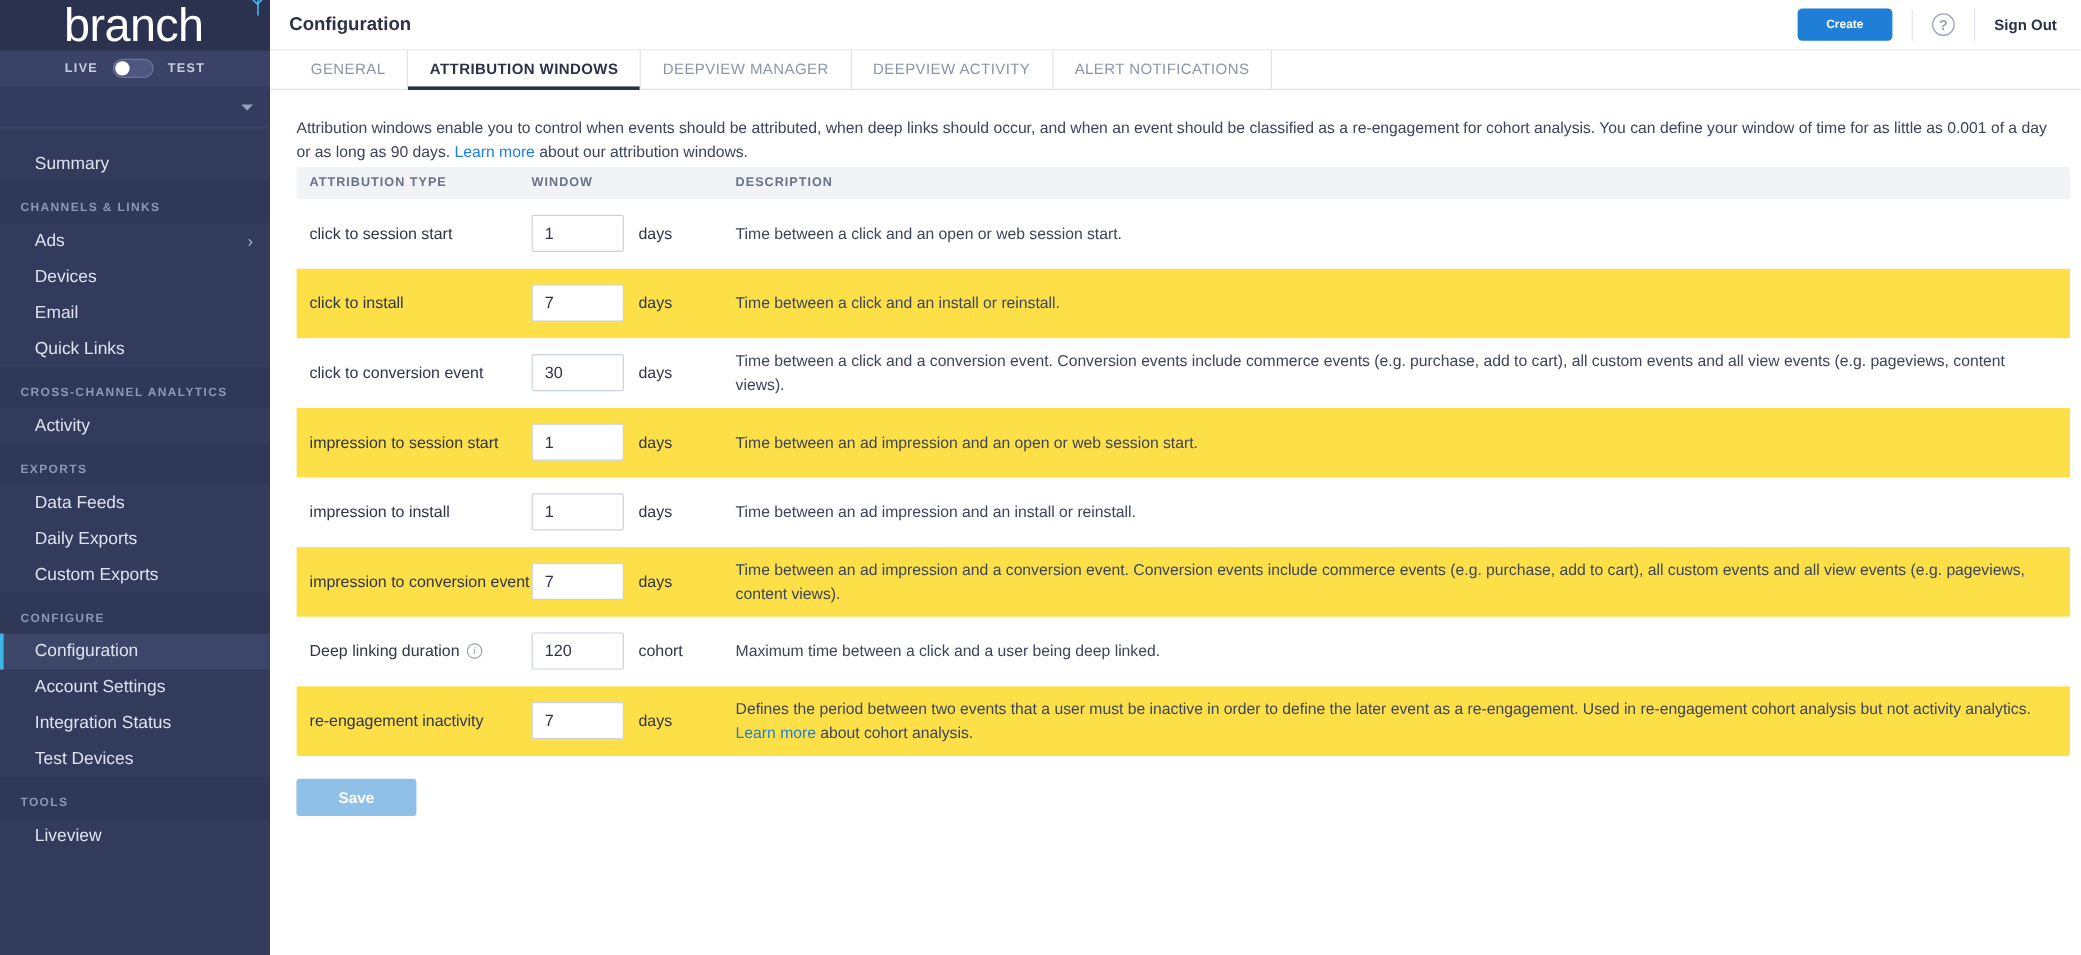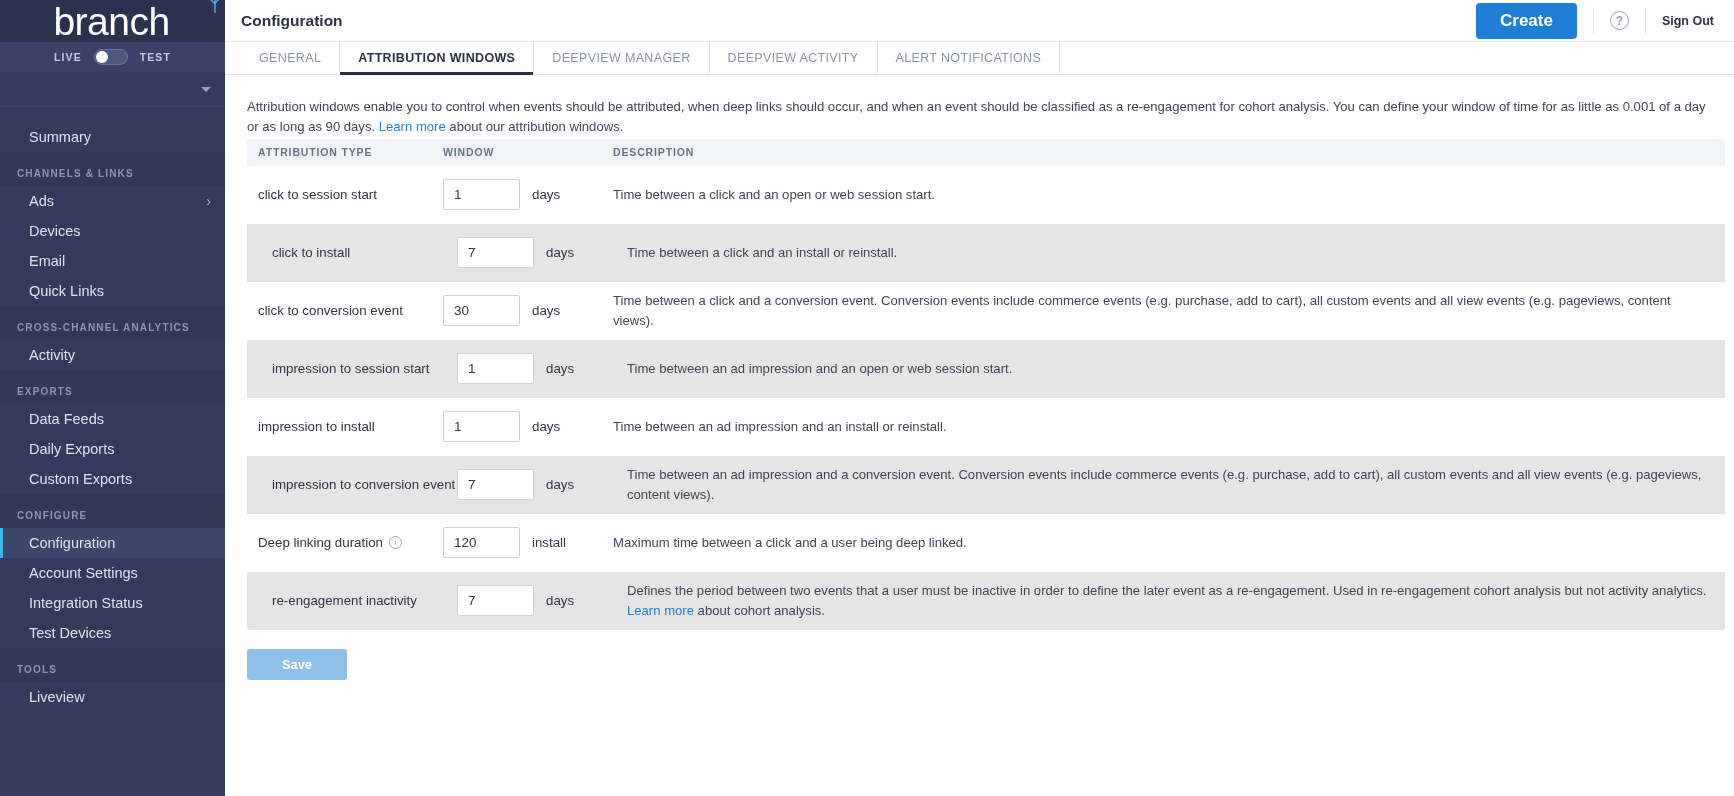--- a/index.html
+++ b/index.html
@@ -83,21 +83,21 @@
   .main { flex: 1; height: 796px; background: #ffffff; display: flex; flex-direction: column; overflow: hidden; }
   .topbar {
     height: 42px; display: flex; align-items: center;
     padding: 0 20px 0 16px;
     border-bottom: 1px solid #e8eaef;
   }
   .page-title { font-size: 15.5px; color: #2b3146; font-weight: 700; }
   .topbar-right { margin-left: auto; display: flex; align-items: center; }
   .create-btn {
     background: #1f7fd6; color: #ffffff;
-    font-size: 17px; font-weight: 700;
+    font-size: 10px; font-weight: 700;
     border: none; border-radius: 4px;
     padding: 8px 24px; cursor: pointer;
   }
   .vdiv { width: 1px; height: 26px; background: #e2e5ec; margin: 0 16px; }
   .help-icon {
     width: 19px; height: 19px; border-radius: 50%;
     border: 1.5px solid #9aa2b4; color: #9aa2b4;
     font-size: 12px; font-weight: 700;
     display: flex; align-items: center; justify-content: center;
     cursor: pointer;
@@ -136,21 +136,21 @@
   }
   .th {
     font-size: 10.5px; font-weight: 700; letter-spacing: 0.85px;
     color: #697189; text-transform: uppercase;
   }
   .col-type { width: 196px; padding-left: 11px; }
   .col-win  { width: 165px; }
   .col-desc { flex: 1; padding-left: 5px; }
 
   .trow { display: flex; align-items: center; background: #ffffff; padding: 7px 0; min-height: 58px; }
-  .trow.alt { background: #e5e5e5; padding-left: 14px; }
+  .trow.alt { background: #fde047; }
   .cell-type {
     width: 196px; padding-left: 11px;
     font-size: 13.3px; color: #2f3547; line-height: 1.45;
     display: flex; align-items: center; gap: 6px; flex-wrap: wrap;
   }
   .info-icon {
     width: 13px; height: 13px; border-radius: 50%;
     border: 1px solid #9aa2b4; color: #9aa2b4;
     font-size: 9px; line-height: 11px; text-align: center;
     font-family: "Liberation Serif", serif; font-style: italic;
@@ -361,21 +361,21 @@
               </div>
               <div class="cell-desc"><span>Time between an ad impression and a conversion event. Conversion events include commerce events (e.g. purchase, add to cart), all custom events and all view events (e.g. pageviews, content views).</span></div>
             </div>
             <div class="trow">
               <div class="cell-type">
                 <span>Deep linking duration</span>
                 <span class="info-icon">i</span>
               </div>
               <div class="cell-win">
                 <input class="win-input" type="text" value="120" style="">
-                <span class="unit">install</span>
+                <span class="unit">cohort</span>
               </div>
               <div class="cell-desc"><span>Maximum time between a click and a user being deep linked.</span></div>
             </div>
             <div class="trow alt">
               <div class="cell-type">
                 <span>re-engagement inactivity</span>
               </div>
               <div class="cell-win">
                 <input class="win-input" type="text" value="7" style="">
                 <span class="unit">days</span>

